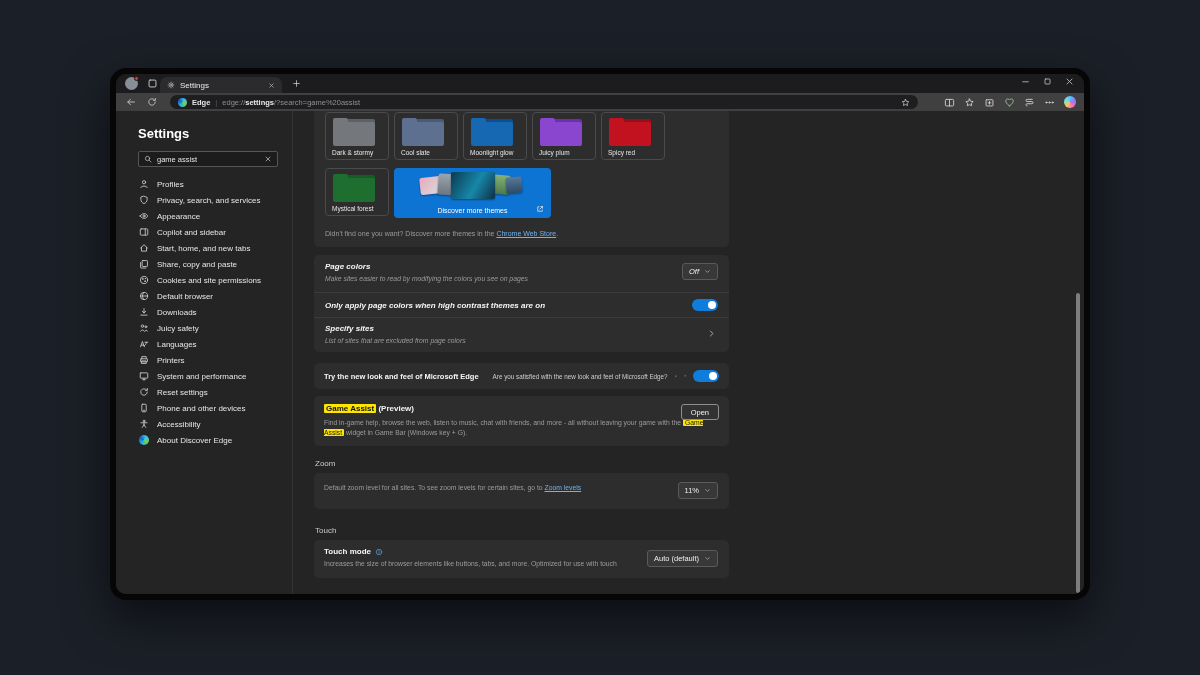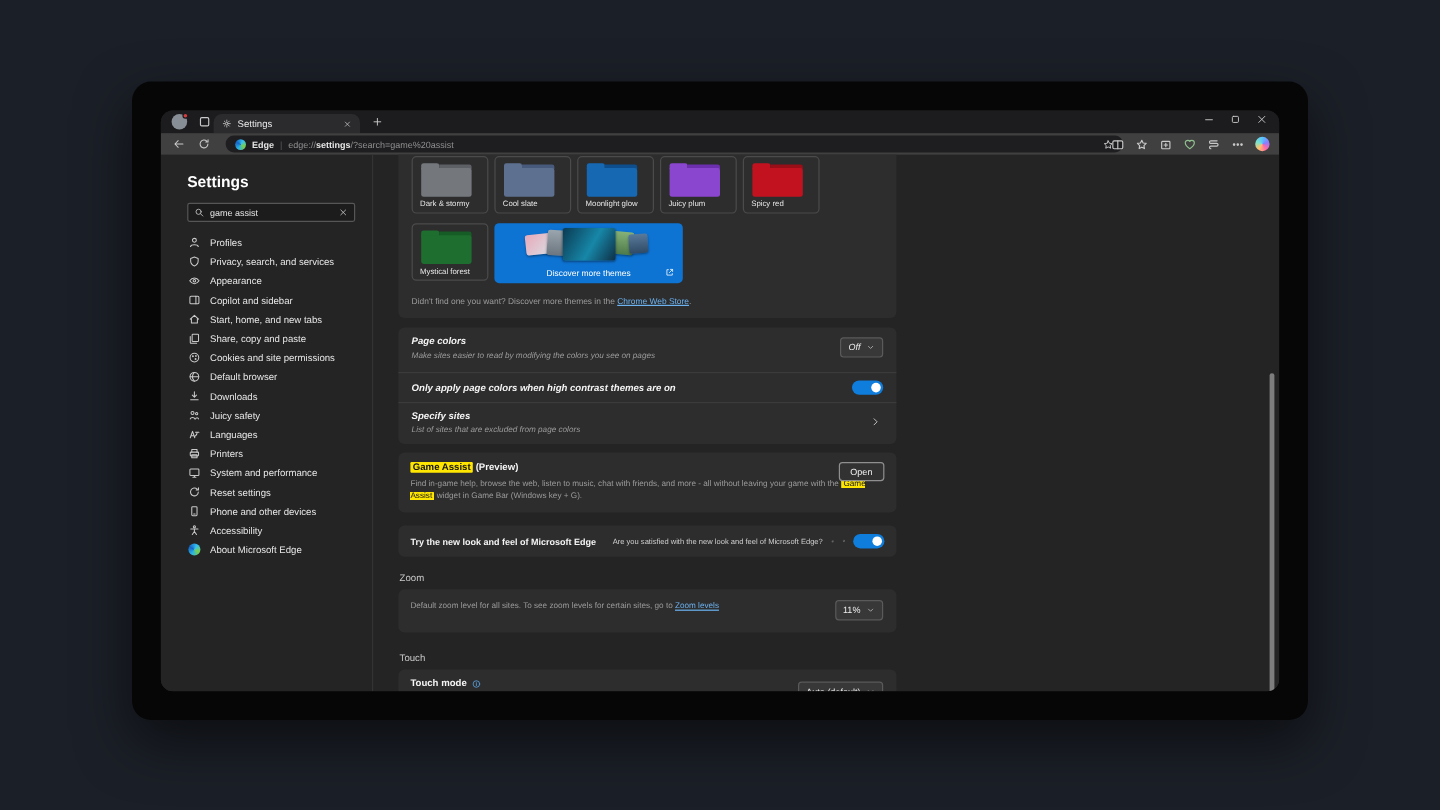--- a/index.html
+++ b/index.html
@@ -3,21 +3,21 @@
 <meta charset="utf-8">
 <style>
   * { margin:0; padding:0; box-sizing:border-box; }
   html,body { width:1200px; height:675px; background:#1b1f27; overflow:hidden;
               font-family:"Liberation Sans", sans-serif; }
   svg { display:block; }
   .ic { stroke:#c9c9c9; fill:none; stroke-width:1.4; stroke-linecap:round; stroke-linejoin:round; }
 
   
   .window { position:absolute; left:110px; top:68px; width:980px; height:532px;
-            background:#060606; border-radius:16px; padding:24px;
+            background:#060606; border-radius:16px; padding:6px;
             box-shadow:0 18px 45px rgba(0,0,0,.55); }
   .win-inner { width:100%; height:100%; border-radius:10px; overflow:hidden;
                background:#242424; position:relative; }
 
   
   .tabbar { height:19px; background:#1c1c1f; position:relative; }
   .avatar { position:absolute; left:9px; top:3px; width:13px; height:13px; border-radius:50%;
             background:#888e96; }
   .avatar .dot { position:absolute; right:-1px; top:-1px; width:5px; height:5px;
                  border-radius:50%; background:#d43b3b; border:1px solid #1c1c1f; }
@@ -380,21 +380,21 @@
                   <circle cx="8" cy="3.2" r="1.4"></circle>
                   <path d="M3.2 6h9.6M8 6v3.4M8 9.4l-2.8 4M8 9.4l2.8 4"></path>
                 </svg>
               </span>
               <span>Accessibility</span>
             </div>
           <div class="sb-item">
               <span class="ni">
                 <span class="edge-logo" style="width:10px;height:10px;"></span>
               </span>
-              <span>About Microsoft Edge</span>
+              <span>About Discover Edge</span>
             </div>
         </div>
       </div>
 
       <div class="content">
         <div class="col">
 
           <div class="card themes">
             <div class="t-row">
               <div class="tile">
@@ -478,45 +478,45 @@
               <span style="flex:1"></span>
               <span class="toggle"></span>
             </div>
             <div class="pc-row3">
               <div class="ct">Specify sites</div>
               <div class="cd">List of sites that are excluded from page colors</div>
               <svg class="ic chev-r" width="9" height="9" viewBox="0 0 16 16">
                   <path d="M6 3.5L10.5 8 6 12.5"></path>
                 </svg>
             </div>
-          </div>
-
-          <div class="card ga">
-            <div class="ga-title"><span class="hl">Game Assist</span><span> (Preview)</span></div>
-            <div class="ga-desc"><span>Find in-game help, browse the web, listen to music, chat with friends, and more - all without leaving your game with the </span><span class="hl">Game Assist</span><span> widget in Game Bar (Windows key + G).</span></div>
-            <button class="open-btn">Open</button>
           </div>
 
           <div class="card nl">
             <span class="ct">Try the new look and feel of Microsoft Edge</span>
             <span class="sp"></span>
             <span class="nl-q">Are you satisfied with the new look and feel of Microsoft Edge?</span>
             <svg class="ic" width="10" height="10" viewBox="0 0 16 16">
                 <path d="M2.5 7.3h2.2v6H2.5z"></path>
                 <path d="M4.7 12.6c.5.5 1.1.8 2 .8h3.4c.8 0 1.4-.5 1.6-1.2l.9-3.2c.3-1-.4-1.7-1.3-1.7H8.5l.6-2.9c.1-.7-.3-1.2-1-1.3l-.7-.1-2.7 5z"></path>
               </svg>
             <svg class="ic" width="10" height="10" viewBox="0 0 16 16">
                 <g transform="rotate(180 8 8)">
                   <path d="M2.5 7.3h2.2v6H2.5z"></path>
                   <path d="M4.7 12.6c.5.5 1.1.8 2 .8h3.4c.8 0 1.4-.5 1.6-1.2l.9-3.2c.3-1-.4-1.7-1.3-1.7H8.5l.6-2.9c.1-.7-.3-1.2-1-1.3l-.7-.1-2.7 5z"></path>
                 </g>
               </svg>
             <span class="toggle"></span>
           </div>
 
+          <div class="card ga">
+            <div class="ga-title"><span class="hl">Game Assist</span><span> (Preview)</span></div>
+            <div class="ga-desc"><span>Find in-game help, browse the web, listen to music, chat with friends, and more - all without leaving your game with the </span><span class="hl">Game Assist</span><span> widget in Game Bar (Windows key + G).</span></div>
+            <button class="open-btn">Open</button>
+          </div>
+
           <div class="sec-head">Zoom</div>
           <div class="card pz">
             <div class="cd"><span>Default zoom level for all sites. To see zoom levels for certain sites, go to </span><a class="lnk">Zoom levels</a></div>
             <div class="dd" style="top:9px">
                 <span>11%</span>
                 <svg class="ic" width="7" height="7" viewBox="0 0 16 16">
                   <path d="M4 6l4 4 4-4"></path>
                 </svg>
               </div>
           </div>

